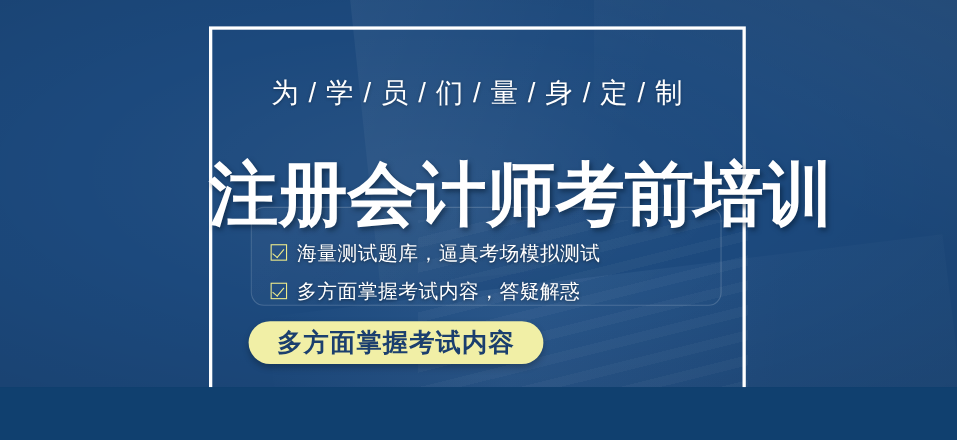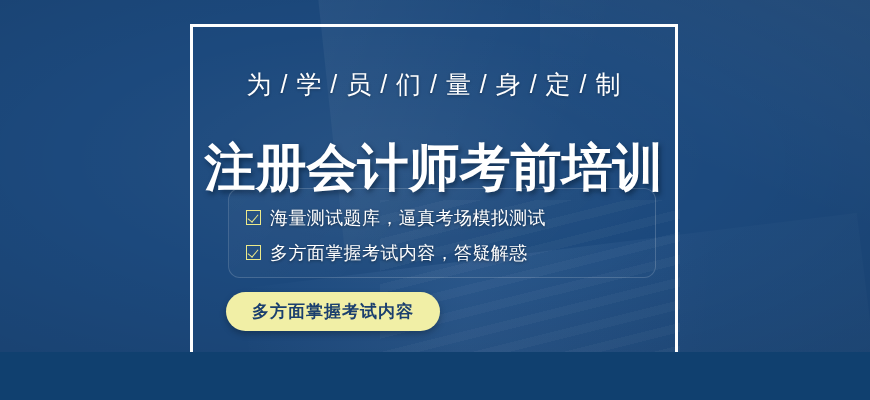--- a/index.html
+++ b/index.html
@@ -95,21 +95,21 @@
   }
 
   
   .headline {
     position: absolute;
     left: 0;
     top: 110px;
     width: 488px;
     text-align: center;
     color: #ffffff;
-    font-size: 51px;
+    font-size: 63px;
     font-weight: bold;
     letter-spacing: 0px;
     white-space: nowrap;
     text-shadow: 2px 3px 5px rgba(4,24,46,.55);
   }
 
   
   .bullet-panel {
     position: absolute;
     left: 38px;
@@ -118,21 +118,21 @@
     height: 90px;
     box-sizing: border-box;
     border: 1px solid rgba(255,255,255,0.16);
     border-radius: 12px;
     background: linear-gradient(135deg, rgba(255,255,255,0.035), rgba(255,255,255,0.0));
   }
 
   .bullets {
     position: absolute;
     left: 56px;
-    top: 176px;
+    top: 188px;
     width: 400px;
   }
   .bullet-row {
     display: flex;
     align-items: center;
     height: 35px;
     white-space: nowrap;
   }
   .checkbox {
     width: 15px;
@@ -168,21 +168,21 @@
     left: 36px;
     top: 268px;
     height: 39px;
     padding: 0 26px;
     display: inline-flex;
     align-items: center;
     justify-content: center;
     background: #f1efa6;
     border-radius: 20px;
     color: #1b3f6e;
-    font-size: 17px;
+    font-size: 23px;
     font-weight: bold;
     letter-spacing: 1px;
     white-space: nowrap;
     box-shadow: 0 3px 6px rgba(0,0,0,.25);
   }
 </style>
 </head>
 <body>
 
 <div class="banner">

